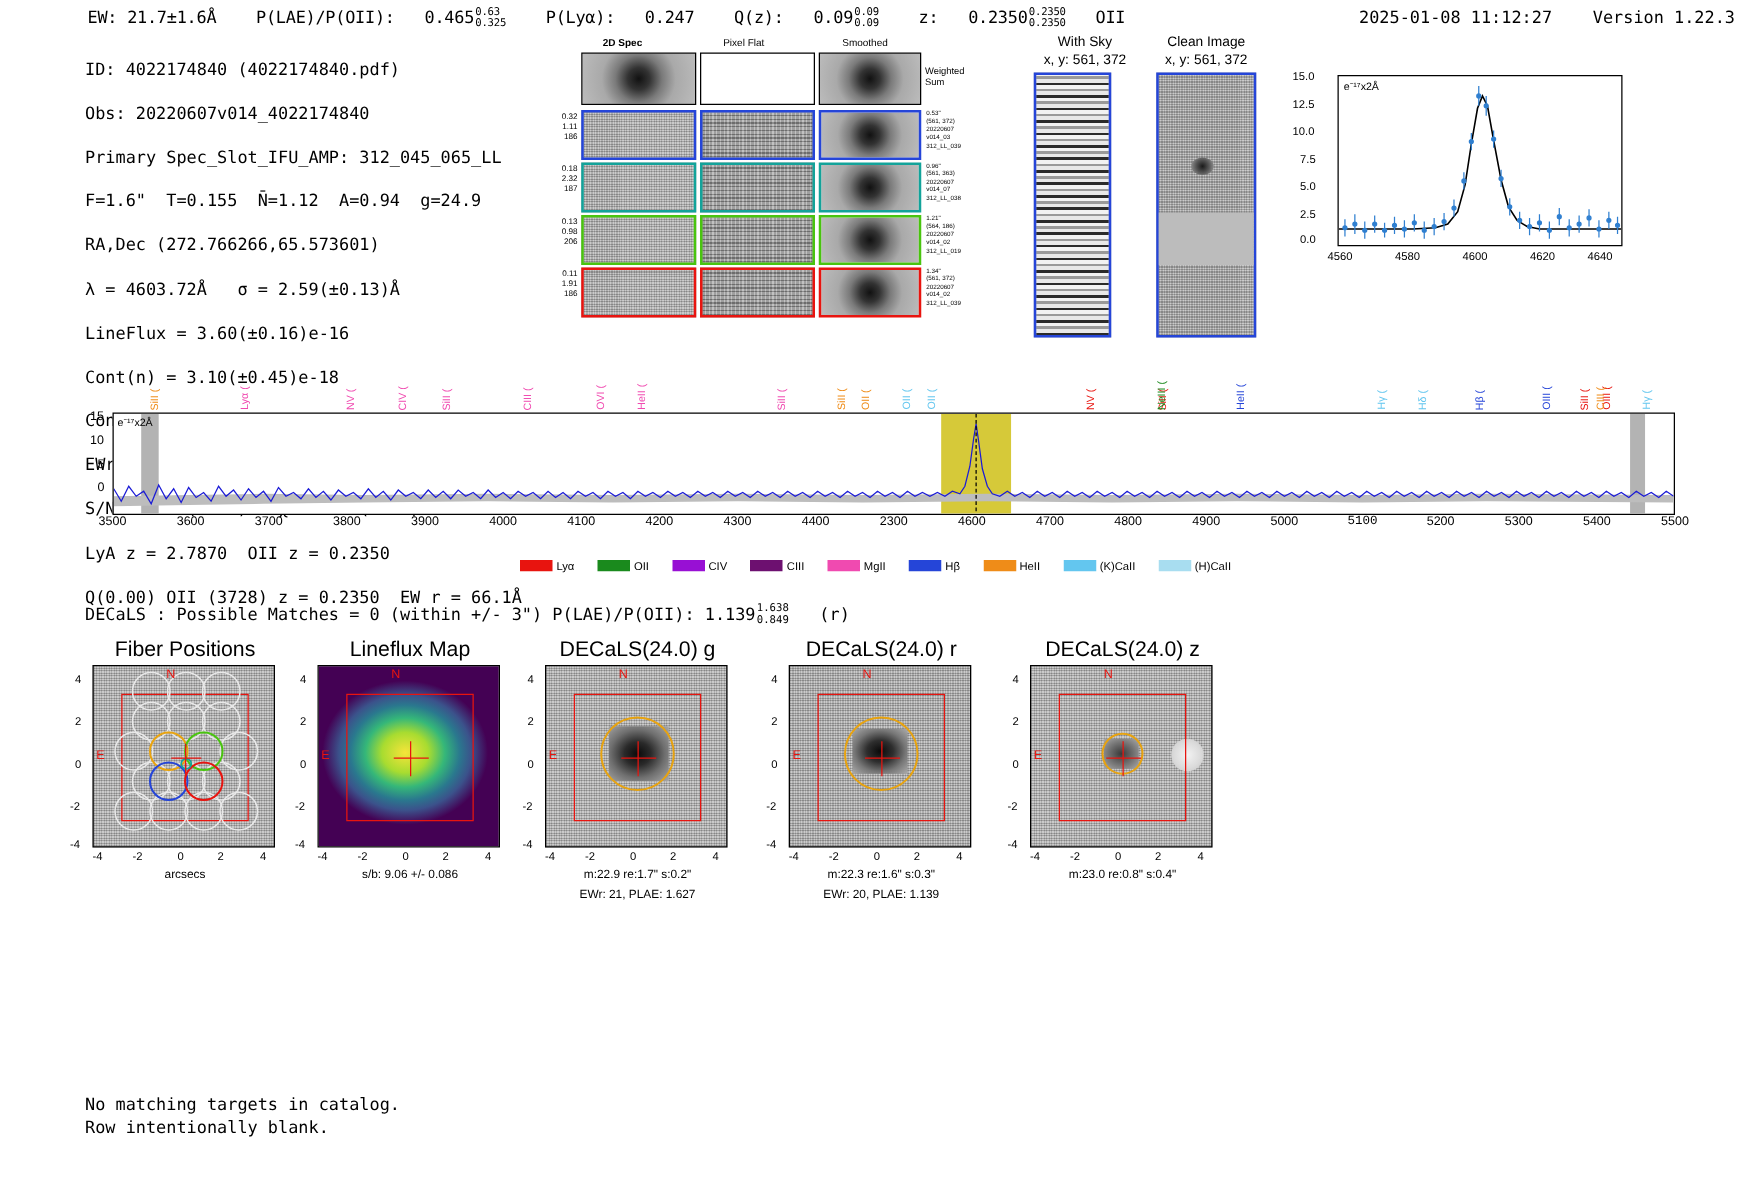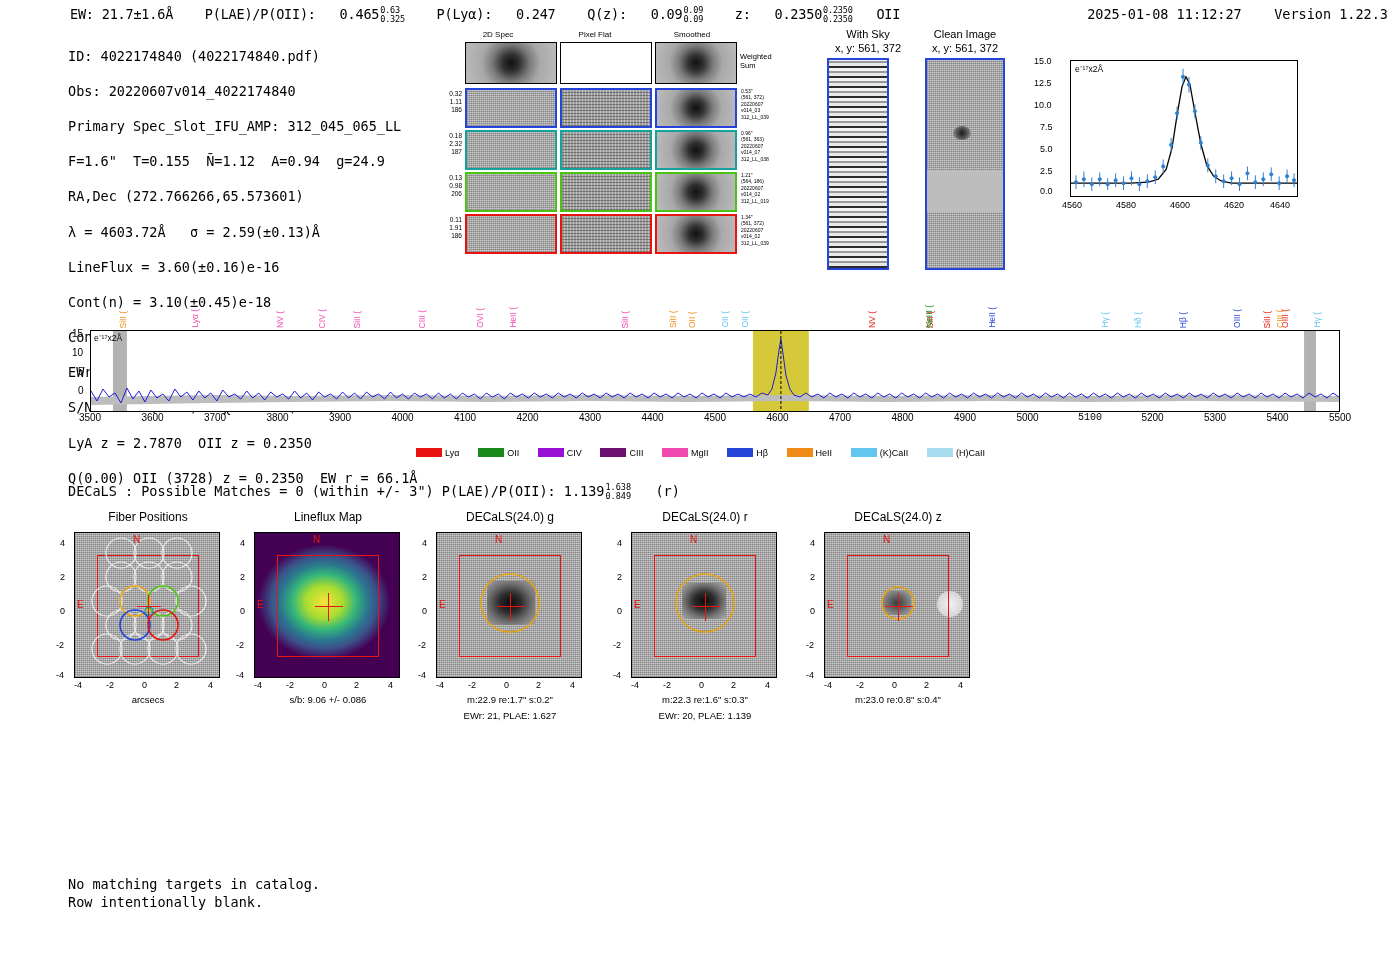--- a/index.html
+++ b/index.html
@@ -147,21 +147,21 @@
     transform: translateX(-50%);
   }
   .legend-item { display: inline-flex; align-items: center; margin-right: 9px; }
   .legend-swatch { width: 26px; height: 9px; display: inline-block; margin-right: 3px; }
   .legend-text { font-size: 9px; font-family: "Liberation Sans", sans-serif; }
 
   
   #decals-header { left: 68px; top: 483px; font-size: 13.5px; white-space: nowrap; }
   .img-panel-title {
     position: absolute;
-    font-size: 12px;
+    font-size: 17px;
     font-family: "Liberation Sans", sans-serif;
     text-align: center;
     white-space: nowrap;
   }
   .img-caption {
     position: absolute;
     font-size: 9.5px;
     font-family: "Liberation Sans", sans-serif;
     text-align: center;
     white-space: nowrap;
@@ -233,21 +233,21 @@
 <div>Cont(n) = 3.10(±0.45)e-18</div>
 <div>Cont(w) = 4.40(±0.10)e-18 (gmag 22.61 22.64/22.59)</div>
 <div>EWr = 31.00(±4.60) (w: 22.00(±1.10))Å</div>
 <div>S/N = 21.4(±0.4)   χ² = 1.0(±0.2)</div>
 <div>LyA z = 2.7870  OII z = 0.2350</div>
 <div>Q(0.00) OII (3728) z = 0.2350  EW r = 66.1Å</div>
 </div>
 
 <div class="abs" id="spec-group">
 
-  <div class="spec-col-title" style="left:13px; top:0; width:90px;">2D Spec</div>
+  <div class="spec-col-title" style="left:13px; top:0; width:90px;font-weight:bold;">2D Spec</div>
   <div class="spec-col-title" style="left:110px; top:0; width:90px;">Pixel Flat</div>
   <div class="spec-col-title" style="left:207px; top:0; width:90px;">Smoothed</div>
 
   <div class="abs" style="left:25px; top:12px; width:272px; height:42px;">
     <div class="cell frame blob" style="left:0; width:92px; border:1px solid #000;"></div>
     <div class="cell frame" style="left:95px; width:92px; border:1px solid #000; background:#fff;"></div>
     <div class="cell frame blob" style="left:190px; width:82px; border:1px solid #000;"></div>
   </div>
   <div class="abs sans" style="left:300px; top:22px; width:44px; font-size:7.5px; line-height:9px; white-space:pre;">Weighted
 Sum</div>
@@ -465,21 +465,21 @@
     <div class="xlab" style="left:0%;">3500</div>
     <div class="xlab" style="left:5%;">3600</div>
     <div class="xlab" style="left:10%;">3700</div>
     <div class="xlab" style="left:15%;">3800</div>
     <div class="xlab" style="left:20%;">3900</div>
     <div class="xlab" style="left:25%;">4000</div>
     <div class="xlab" style="left:30%;">4100</div>
     <div class="xlab" style="left:35%;">4200</div>
     <div class="xlab" style="left:40%;">4300</div>
     <div class="xlab" style="left:45%;">4400</div>
-    <div class="xlab" style="left:50%;">4500</div>
+    <div class="xlab" style="left:50%;">2300</div>
     <div class="xlab" style="left:55%;">4600</div>
     <div class="xlab" style="left:60%;">4700</div>
     <div class="xlab" style="left:65%;">4800</div>
     <div class="xlab" style="left:70%;">4900</div>
     <div class="xlab" style="left:75%;">5000</div>
     <div class="xlab" style="left:80%;font-family:Liberation Mono, monospace;">5100</div>
     <div class="xlab" style="left:85%;">5200</div>
     <div class="xlab" style="left:90%;">5300</div>
     <div class="xlab" style="left:95%;">5400</div>
     <div class="xlab" style="left:100%;">5500</div>

